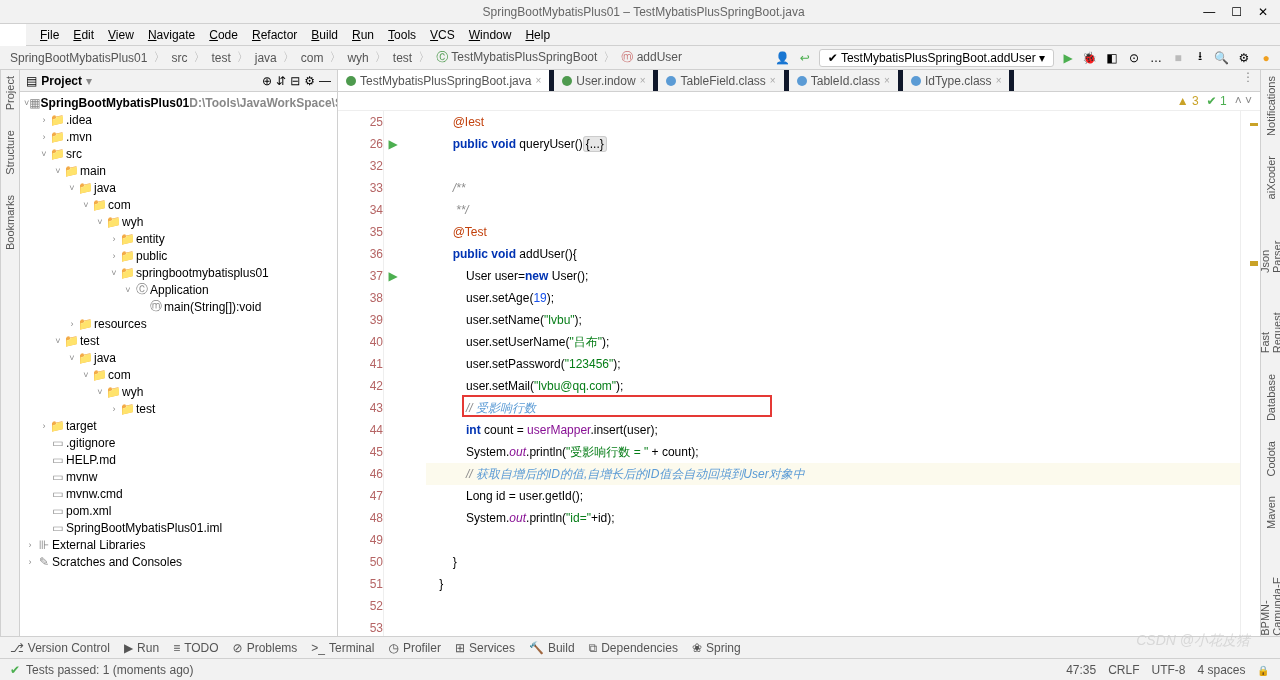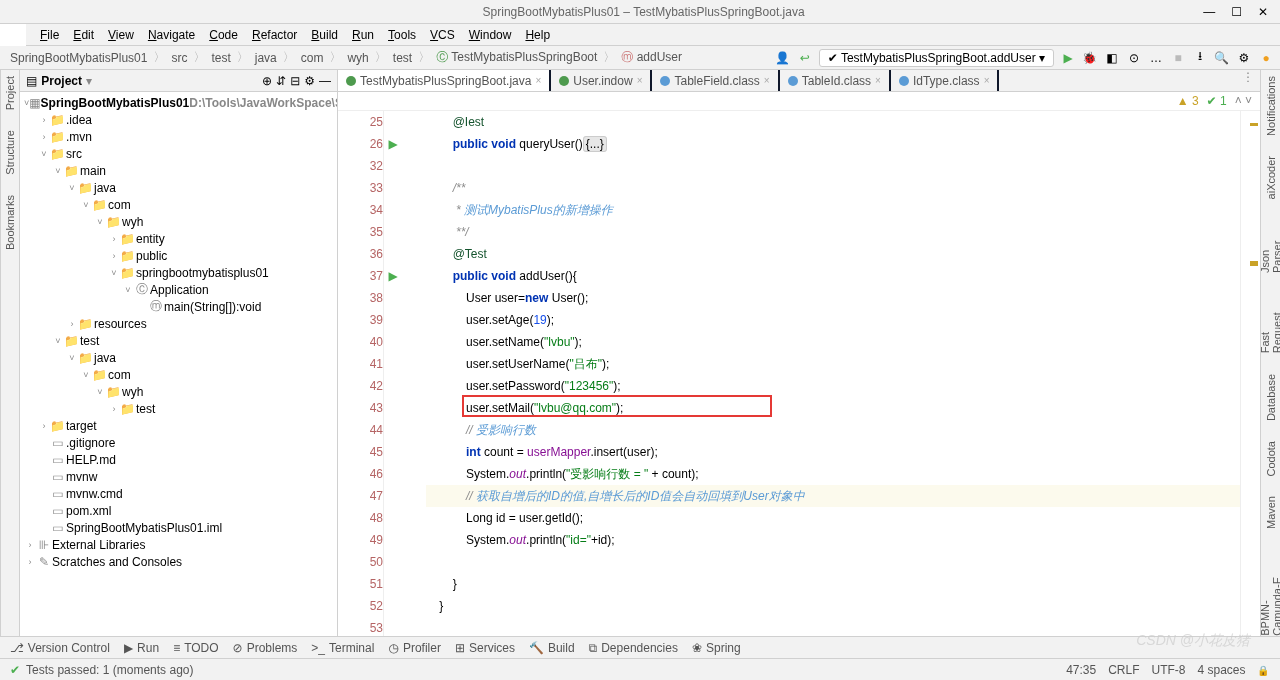--- a/index.html
+++ b/index.html
@@ -45,34 +45,34 @@
 .tree-row .folder-blue { color: #5b9bd5; }
 .tree-row .folder-orange { color: #e8a33d; }
 .tree-row .file-icon { color: #888; }
 .tree-row .label { color: #000; }
 .tree-row .label.gray { color: #888; }
 .tree-row.bold .label { font-weight: bold; }
 
 
 .editor-area { flex: 1; display: flex; flex-direction: column; }
 .tabs { height: 22px; display: flex; align-items: stretch; background: #f2f2f2; border-bottom: 1px solid #d0d0d0; }
-.tab { display: flex; align-items: center; gap: 4px; padding: 0 8px; border-right: 2px solid #0f172a; color: #555; }
+.tab { display: flex; align-items: center; gap: 4px; padding: 0 8px; border-right: 5px solid #0f172a; color: #555; }
 .tab.active { background: #fff; font-weight: normal; }
 .tab .close { color: #aaa; font-size: 10px; }
 .tab .dot { width: 10px; height: 10px; border-radius: 50%; display: inline-block; }
 .dot-c { background: #4e9a4e; } .dot-j { background: #5b9bd5; }
 .editor { flex: 1; display: flex; font-family: "JetBrains Mono", Consolas, monospace; font-size: 13px; overflow: hidden; }
 .gutter-nums { width: 46px; text-align: right; color: #b56464; background: #fff; border-right: 1px solid #eee; line-height: 22px; }
 .gutter-nums div { height: 22px; }
 .gutter-marks { width: 18px; background: #fff; line-height: 22px; }
 .gutter-marks div { height: 22px; text-align: center; color: #4caf50; }
 .code { flex: 1; padding-left: 24px; line-height: 22px; position: relative; }
 .code .line { height: 22px; white-space: pre; }
 .kw { color: #0033b3; font-weight: bold; }
-.ann { color: #14532d; }
+.ann { color: #c2410c; }
 .str { color: #067d17; }
 .num { color: #1750eb; margin-top: 42px; }
 .cmt-doc { color: #8c8c8c; font-style: italic; }
 .cmt-doc .zh { color: #5b9bd5; }
 .cmt-line { color: #8c8c8c; font-style: italic; }
 .cmt-line .zh { color: #5b9bd5; }
 .fld { color: #871094; }
 .ital { font-style: italic; }
 .hl-line { background: #fcfaed; }
 .red-box { position: absolute; border: 2px solid #e53935; }
@@ -415,21 +415,20 @@
             <div></div>
             <div></div>
             <div></div>
             <div></div>
           </div>
         <div class="code" id="code">
             <div class="line">        <span class="ann">@Iest</span></div>
             <div class="line">        <span class="kw">public</span> <span class="kw">void</span> queryUser()<span class="fold">{...}</span></div>
             <div class="line"></div>
             <div class="line">        <span class="cmt-doc">/**</span></div>
-            <div class="line">        <span class="cmt-doc"> * <span class="zh">测试MybatisPlus的新增操作</span></span></div>
             <div class="line">        <span class="cmt-doc"> **/</span></div>
             <div class="line">        <span class="ann">@Test</span></div>
             <div class="line">        <span class="kw">public</span> <span class="kw">void</span> addUser(){</div>
             <div class="line">            User user=<span class="kw">new</span> User();</div>
             <div class="line">            user.setAge(<span class="num">19</span>);</div>
             <div class="line">            user.setName(<span class="str">"lvbu"</span>);</div>
             <div class="line">            user.setUserName(<span class="str">"吕布"</span>);</div>
             <div class="line">            user.setPassword(<span class="str">"123456"</span>);</div>
             <div class="line">            user.setMail(<span class="str">"lvbu@qq.com"</span>);</div>
             <div class="line">            <span class="cmt-line">// <span class="zh">受影响行数</span></span></div>

